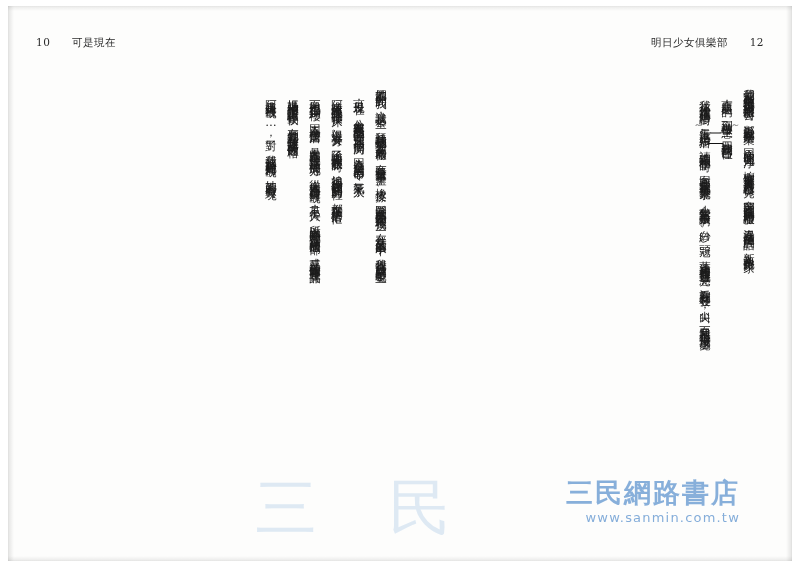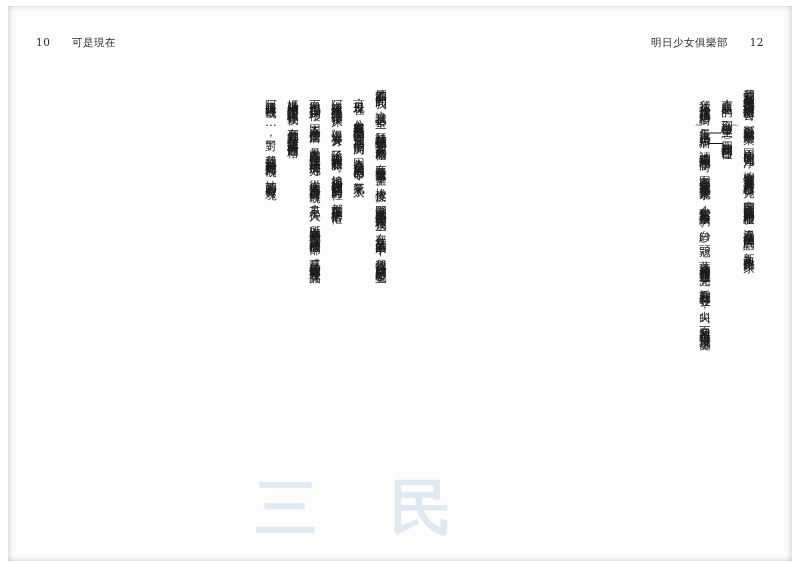--- a/index.html
+++ b/index.html
@@ -142,21 +142,21 @@
     opacity: 0.95;
     letter-spacing: 1.2px;
     margin-top: 4px;
   }
   .wm-ghost {
     position: absolute;
     left: 255px;
     bottom: 28px;
     font-family: "DejaVu Sans", sans-serif;
     font-size: 62px;
-    font-weight: bold;
+    font-weight: normal;
     color: #b9d2ea;
     opacity: 0.45;
     letter-spacing: 26px;
     line-height: 1;
     white-space: nowrap;
     pointer-events: none;
   }
 </style>
 </head>
 <body>
@@ -194,13 +194,17 @@
   <div class="body-area body-left">
     <p class="noindent">她們不停的問我，說我是公主，拜託我讓她們穿一下花童的禮服，有時還會拿鉛筆盒、橡皮擦、髮圈或漂亮手帕來跟我換。在一群女生的拳承中，我覺得自己真的是公主呢！</p>
     <p>可是現在，公主竟然要跟醜陋的「女僕」共用一個房間！因為這是皇后的命令。氣死人了！</p>
     <p>阿嫌雖然晚上跟我睡一張床，但還算安分。除了睡覺和換衣服時，她很少待在我們的房間裡，都在樓下的店幫忙。</p>
     <p>而她也很少到二樓，因為三樓是店面，是客人進門被接待在二樓的地方，從大概知道自己長得醜，見不得人，所以大半時間都待在三樓的禮服部，或是三樓的倉庫整理貨品。</p>
     <p>媽媽總稱讚阿嫌工作勤快，有她們雲林女孩吃苦耐勞的性格。</p>
     <p>阿嫌長得很醜……對了，我還沒解釋她如何醜：她的右臉有一塊</p>
   </div>
 
   <div class="wm-ghost">三 民</div>
+  <div class="watermark">
+    <div class="wm-main">三民網路書店</div>
+    <div class="wm-sub">www.sanmin.com.tw</div>
+  </div>
 </div>
 
 </body></html>

